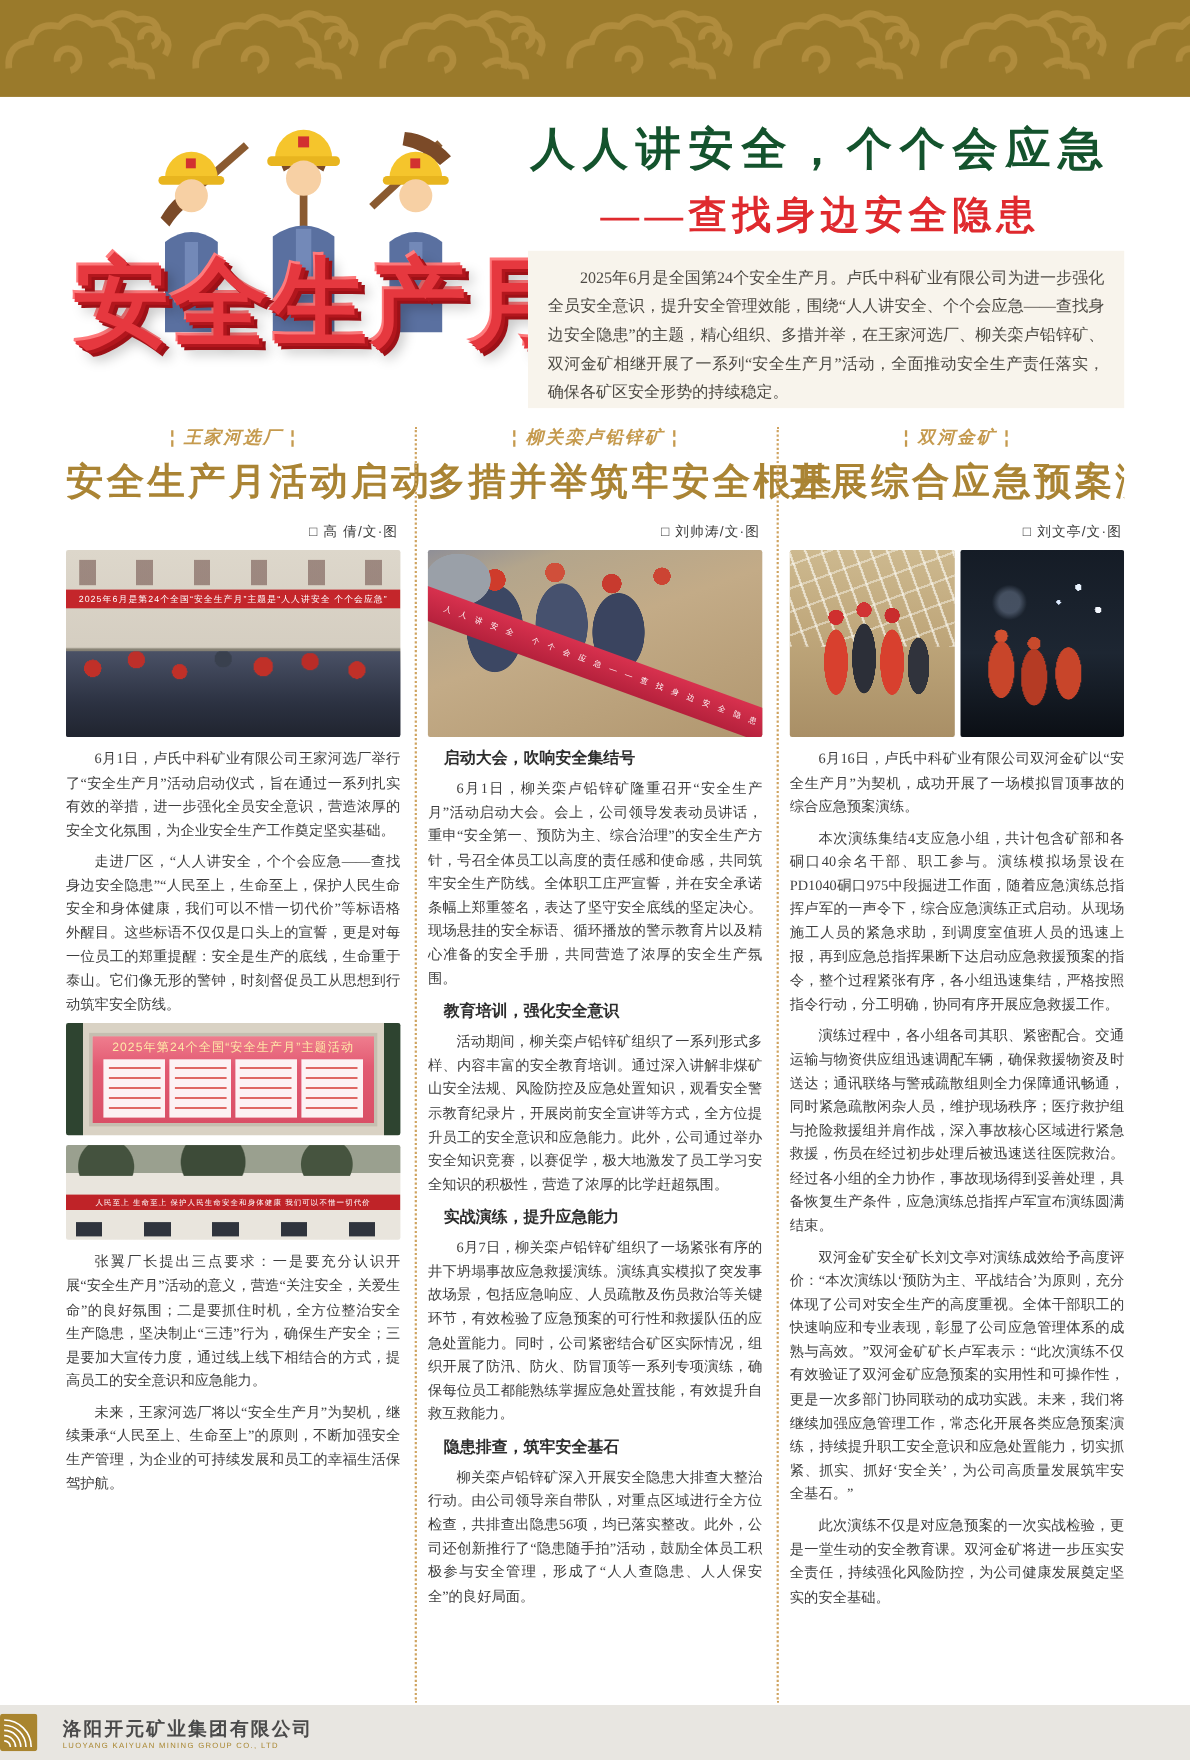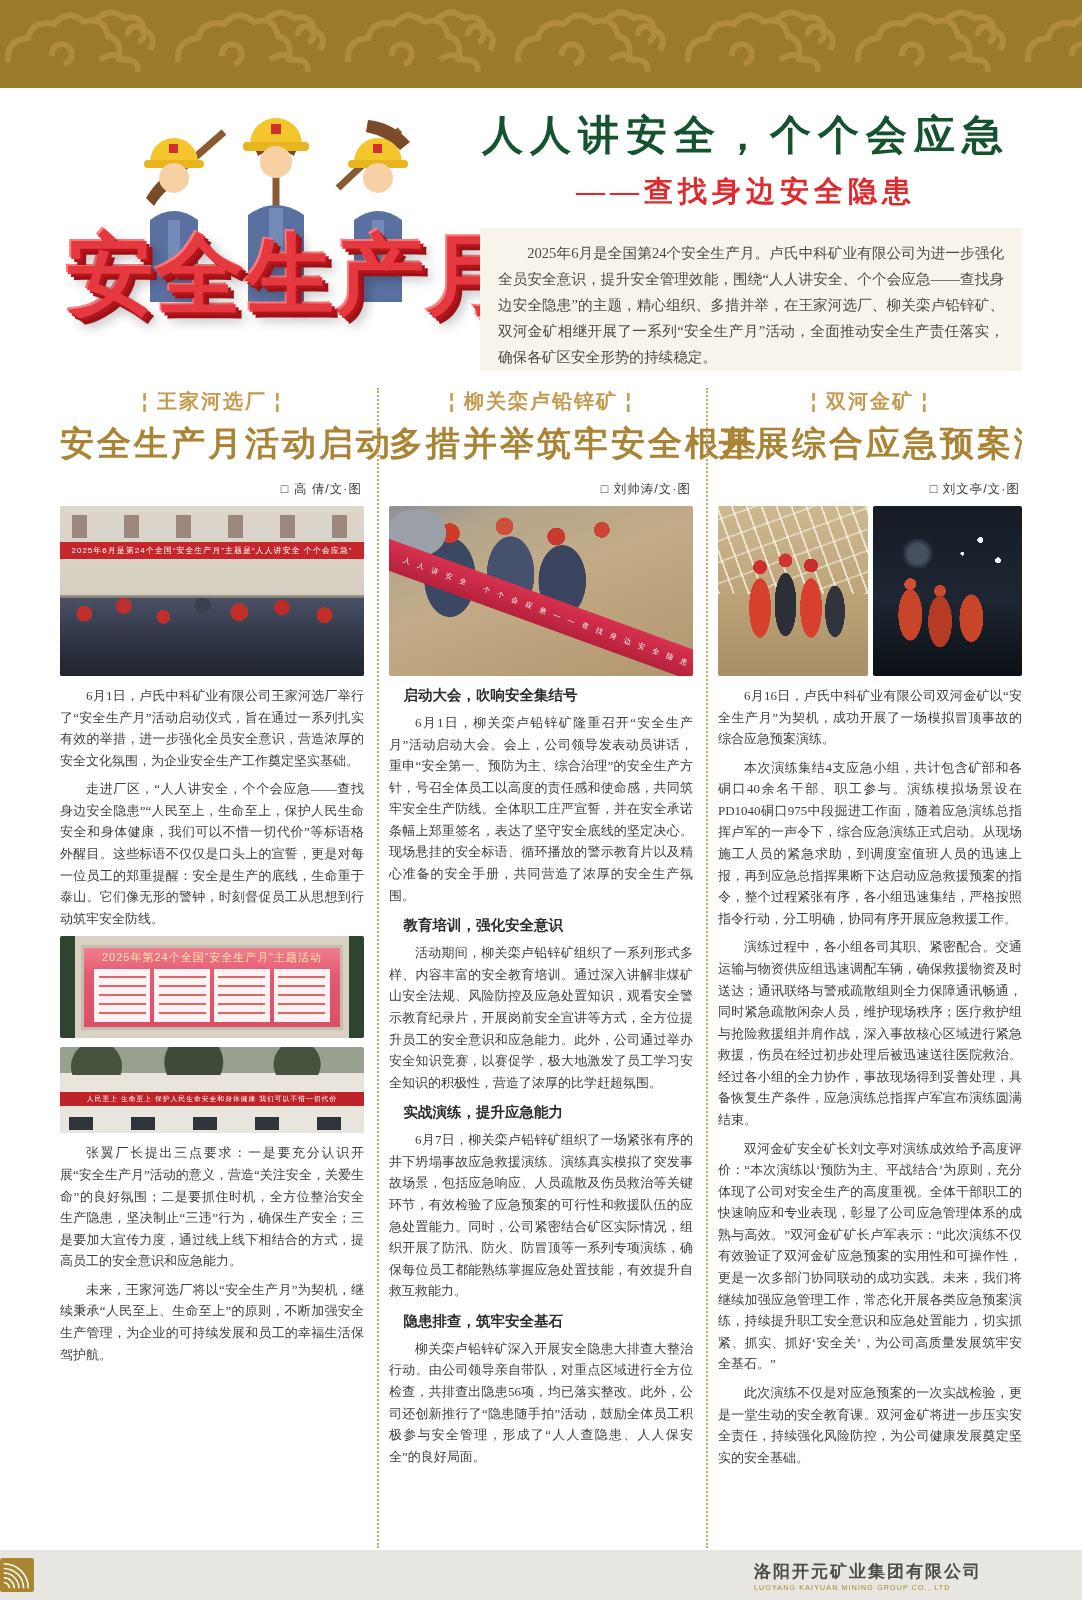--- a/index.html
+++ b/index.html
@@ -12,31 +12,31 @@
 
   
   .header { position:absolute; top:88px; left:0; width:1082px; height:292px; }
   .workers { position:absolute; left:128px; top:14px; width:300px; height:210px; }
   .logo3d { position:absolute; left:66px; top:128px; font-size:88px; font-weight:900; color:#e6383f; letter-spacing:2px;
             text-shadow:3px 3px 0 #b2161d, 6px 6px 0 #9d1117, 9px 9px 12px rgba(0,0,0,.28), -2px -2px 0 #ff7a7c;
             font-family:"Liberation Sans", sans-serif; white-space:nowrap; }
   .main-title { position:absolute; left:468px; top:20px; width:556px; text-align:center; color:#14532d;
                 font-size:41px; font-weight:700; letter-spacing:7px; font-family:"Liberation Serif", serif; white-space:nowrap; }
   .sub-title  { position:absolute; left:468px; top:84px; width:556px; text-align:center; color:#df2a2e;
-                font-size:29px; font-weight:700; letter-spacing:5px; font-family:"Liberation Serif", serif; white-space:nowrap; }
+                font-size:35px; font-weight:700; letter-spacing:5px; font-family:"Liberation Serif", serif; white-space:nowrap; }
   .intro-box { position:absolute; left:480px; top:140px; width:542px; height:143px; background:#f8f4ec;
                padding:13px 18px 10px; font-size:14.6px; line-height:1.78; color:#4d4a44; text-align:justify;
                font-family:"Liberation Serif", serif; }
   .intro-box p { text-indent:2em; }
 
   
   .cols { position:absolute; top:388px; left:60px; width:962px; height:1160px; display:flex; justify-content:space-between; overflow:hidden; }
   .col { width:304px; }
   .col + .col { border-left:2px dotted #cfa35f; padding-left:10px; margin-left:-12px; width:316px; }
-  .col-tag { text-align:center; color:#c59a4e; font-size:20px; letter-spacing:2px; font-weight:700; }
+  .col-tag { text-align:center; color:#c59a4e; font-size:16px; letter-spacing:2px; font-weight:700;font-style:italic; }
   .col-headline { text-align:center; color:#aa8434; font-size:34px; font-weight:700; letter-spacing:3px;
                   font-family:"Liberation Serif", serif; margin:6px 0 14px; white-space:nowrap; }
   .col-byline { text-align:right; color:#3c3c3c; font-size:12.5px; margin:0 2px 8px 0; letter-spacing:1px; }
   .para { font-size:13px; line-height:1.66; color:#3e3e3e; text-align:justify; text-indent:2em; margin:7px 0;
           font-family:"Liberation Serif", serif; }
   .subhead { font-size:14.5px; font-weight:700; color:#2d2d2d; margin:10px 0 3px; padding-left:1em; }
 
   
   .photo { position:relative; width:100%; overflow:hidden; border-radius:2px; margin:5px 0 9px; }
   .photo-banner { position:absolute; left:0; right:0; background:#c4262b; color:#fff; text-align:center;
@@ -120,21 +120,21 @@
       radial-gradient(circle 16px at 30% 28%, rgba(200,220,255,.25) 60%, transparent),
       radial-gradient(ellipse 12px 26px at 25% 64%, #c8452a 98%, transparent),
       radial-gradient(ellipse 12px 26px at 45% 68%, #b53b24 98%, transparent),
       radial-gradient(ellipse 12px 24px at 66% 66%, #c8452a 98%, transparent),
       radial-gradient(circle 6px at 25% 46%, #d25030 98%, transparent),
       radial-gradient(circle 6px at 45% 50%, #c84a2c 98%, transparent),
       linear-gradient(180deg,#151c26 0%,#1d2632 55%,#0b0f15 100%); }
 
   
   .footer { position:absolute; left:0; bottom:0; width:1082px; height:50px; background:#e8e6e1;
-            display:flex; align-items:center; justify-content:space-between; padding-right:100px; gap:1px; }
+            display:flex; align-items:center; justify-content:flex-start; padding-right:100px; gap:23px; }
   .footer-logo { width:34px; height:34px; flex:0 0 auto; }
   .footer-cn { font-size:17px; font-weight:700; color:#4a4a4a; letter-spacing:2px; }
   .footer-en { font-size:7px; color:#a8862f; letter-spacing:1.2px; margin-top:1px; }
 </style>
 </head>
 <body>
 
 <div class="page">
 
   <div class="band">

